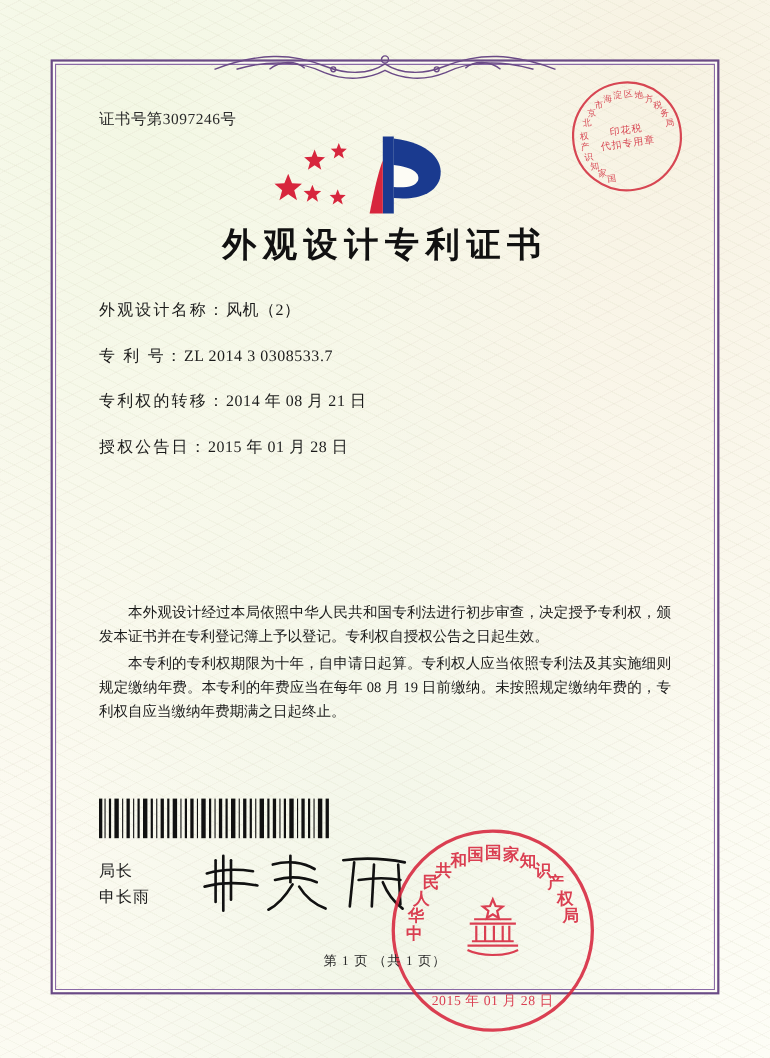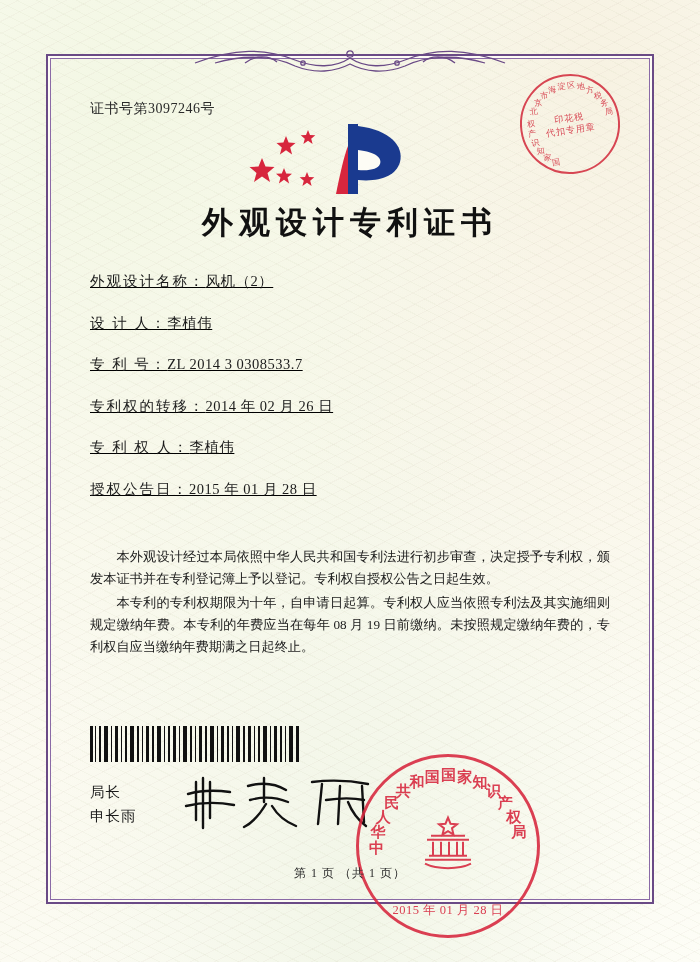--- a/index.html
+++ b/index.html
@@ -132,21 +132,20 @@
     letter-spacing: 6px;
     color: #111;
     font-family: "Liberation Serif", serif;
   }
 
   .fields {
     position: absolute;
     left: 44px;
     right: 44px;
     top: 218px;
-    text-decoration: underline;
   }
   .field-row {
     font-size: 14.5px;
     color: #1b1b1b;
     margin-bottom: 22.5px;
     letter-spacing: 0.6px;
   }
   .field-label {
     display: inline;
     letter-spacing: 2px;
@@ -319,30 +318,24 @@
       </g>
     </svg>
 
     <div class="main-title">外观设计专利证书</div>
 
     <div class="fields">
       <div class="field-row">
         <span class="field-label">外观设计名称：</span><span class="field-value">风机（2）</span>
       </div>
       <div class="field-row">
-        <span class="field-label">设 计 人：</span><span class="field-value">李植伟</span>
+        <span class="field-label">专 利 号：</span><span class="field-value">ZL 2014 3 0308533.7</span>
       </div>
       <div class="field-row">
-        <span class="field-label">专 利 号：</span><span class="field-value">ZL 2014 3 0308533.7</span>
-      </div>
-      <div class="field-row">
-        <span class="field-label">专利权的转移：</span><span class="field-value">2014 年 02 月 26 日</span>
-      </div>
-      <div class="field-row">
-        <span class="field-label">专 利 权 人：</span><span class="field-value">李植伟</span>
+        <span class="field-label">专利权的转移：</span><span class="field-value">2014 年 08 月 21 日</span>
       </div>
       <div class="field-row">
         <span class="field-label">授权公告日：</span><span class="field-value">2015 年 01 月 28 日</span>
       </div>
     </div>
 
     <div class="paragraphs">
       <p>本外观设计经过本局依照中华人民共和国专利法进行初步审查，决定授予专利权，颁发本证书并在专利登记簿上予以登记。专利权自授权公告之日起生效。</p>
       <p>本专利的专利权期限为十年，自申请日起算。专利权人应当依照专利法及其实施细则规定缴纳年费。本专利的年费应当在每年 08 月 19 日前缴纳。未按照规定缴纳年费的，专利权自应当缴纳年费期满之日起终止。</p>
     </div>

